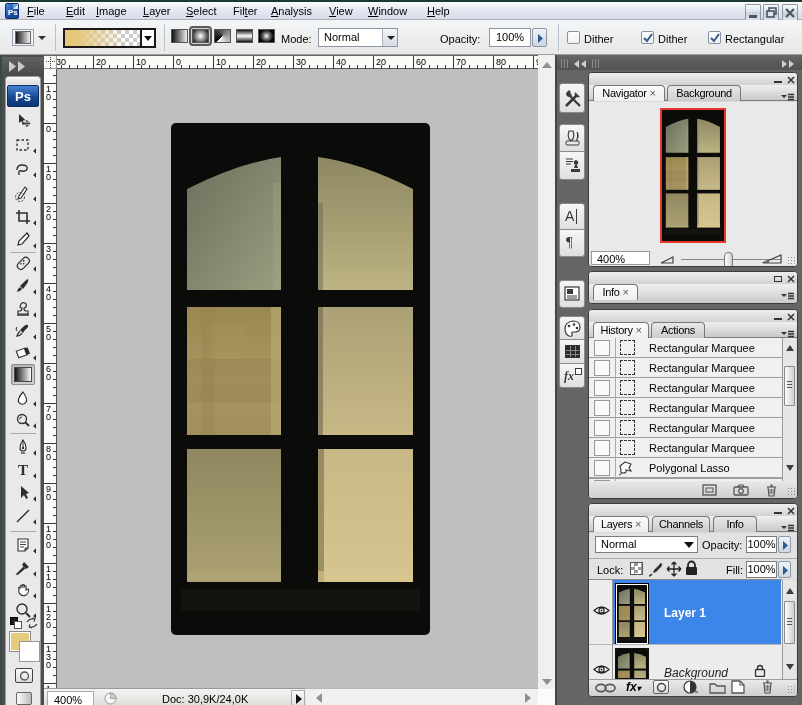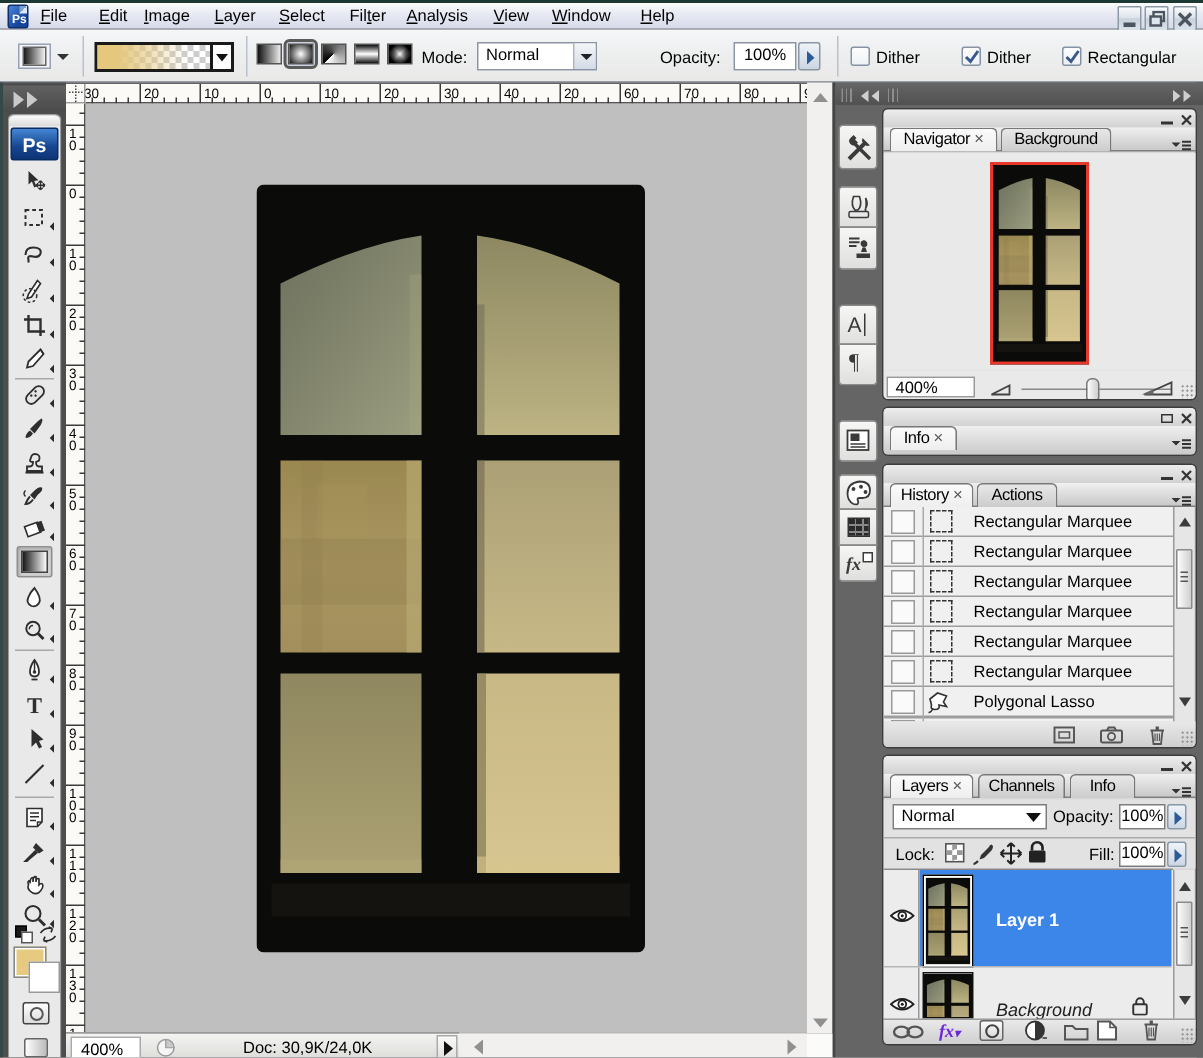--- a/index.html
+++ b/index.html
@@ -813,21 +813,21 @@
 <div class="abs" style="left:195px;top:97px;width:11px;height:43px;background:linear-gradient(90deg,#fdfdfd,#cfcfcf);border:1px solid #8a8a8a;border-radius:1px">
       <div class="abs" style="left:2px;top:16px;width:5px;height:1px;background:#555"></div>
       <div class="abs" style="left:2px;top:19px;width:5px;height:1px;background:#555"></div>
       <div class="abs" style="left:2px;top:22px;width:5px;height:1px;background:#555"></div>
     </div>
 <div class="abs" style="left:0;top:175px;width:211px;height:17px;background:linear-gradient(#e9e9e9,#cfcfcf);border-top:1px solid #9d9d9d"></div>
 <svg class="abs" style="left:6px;top:179px" width="22" height="10">
       <ellipse cx="6" cy="5" rx="5" ry="3.6" fill="none" stroke="#555" stroke-width="1.6"></ellipse>
       <ellipse cx="15" cy="5" rx="5" ry="3.6" fill="none" stroke="#555" stroke-width="1.6"></ellipse>
     </svg>
-<div class="abs" style="left:37px;top:176px;font-size:12px;font-style:italic;font-weight:bold;color:#6d28d9;font-family:Liberation Serif, serif">fx<span style="font-size:8px">▾</span></div>
+<div class="abs" style="left:37px;top:176px;font-size:12px;font-style:italic;font-weight:bold;color:#000000;font-family:Liberation Sans, sans-serif">fx<span style="font-size:8px">▾</span></div>
 <div class="abs" style="left:64px;top:176px;width:16px;height:14px;background:linear-gradient(#fcfcfc,#d5d5d5);border:1px solid #666;border-radius:2px">
       <svg class="abs" style="left:2px;top:1px" width="11" height="11">
         <circle cx="5.5" cy="5.5" r="4" fill="none" stroke="#444" stroke-width="1.4"></circle>
       </svg>
     </div>
 <svg class="abs" style="left:94px;top:176px" width="16" height="15">
       <circle cx="7" cy="7" r="6" fill="#fff" stroke="#333" stroke-width="1.2"></circle>
       <path d="M7,1 a6,6 0 0 1 0,12 Z" fill="#333"></path>
       <path d="M12,12 l3,0" stroke="#333"></path>
     </svg>

